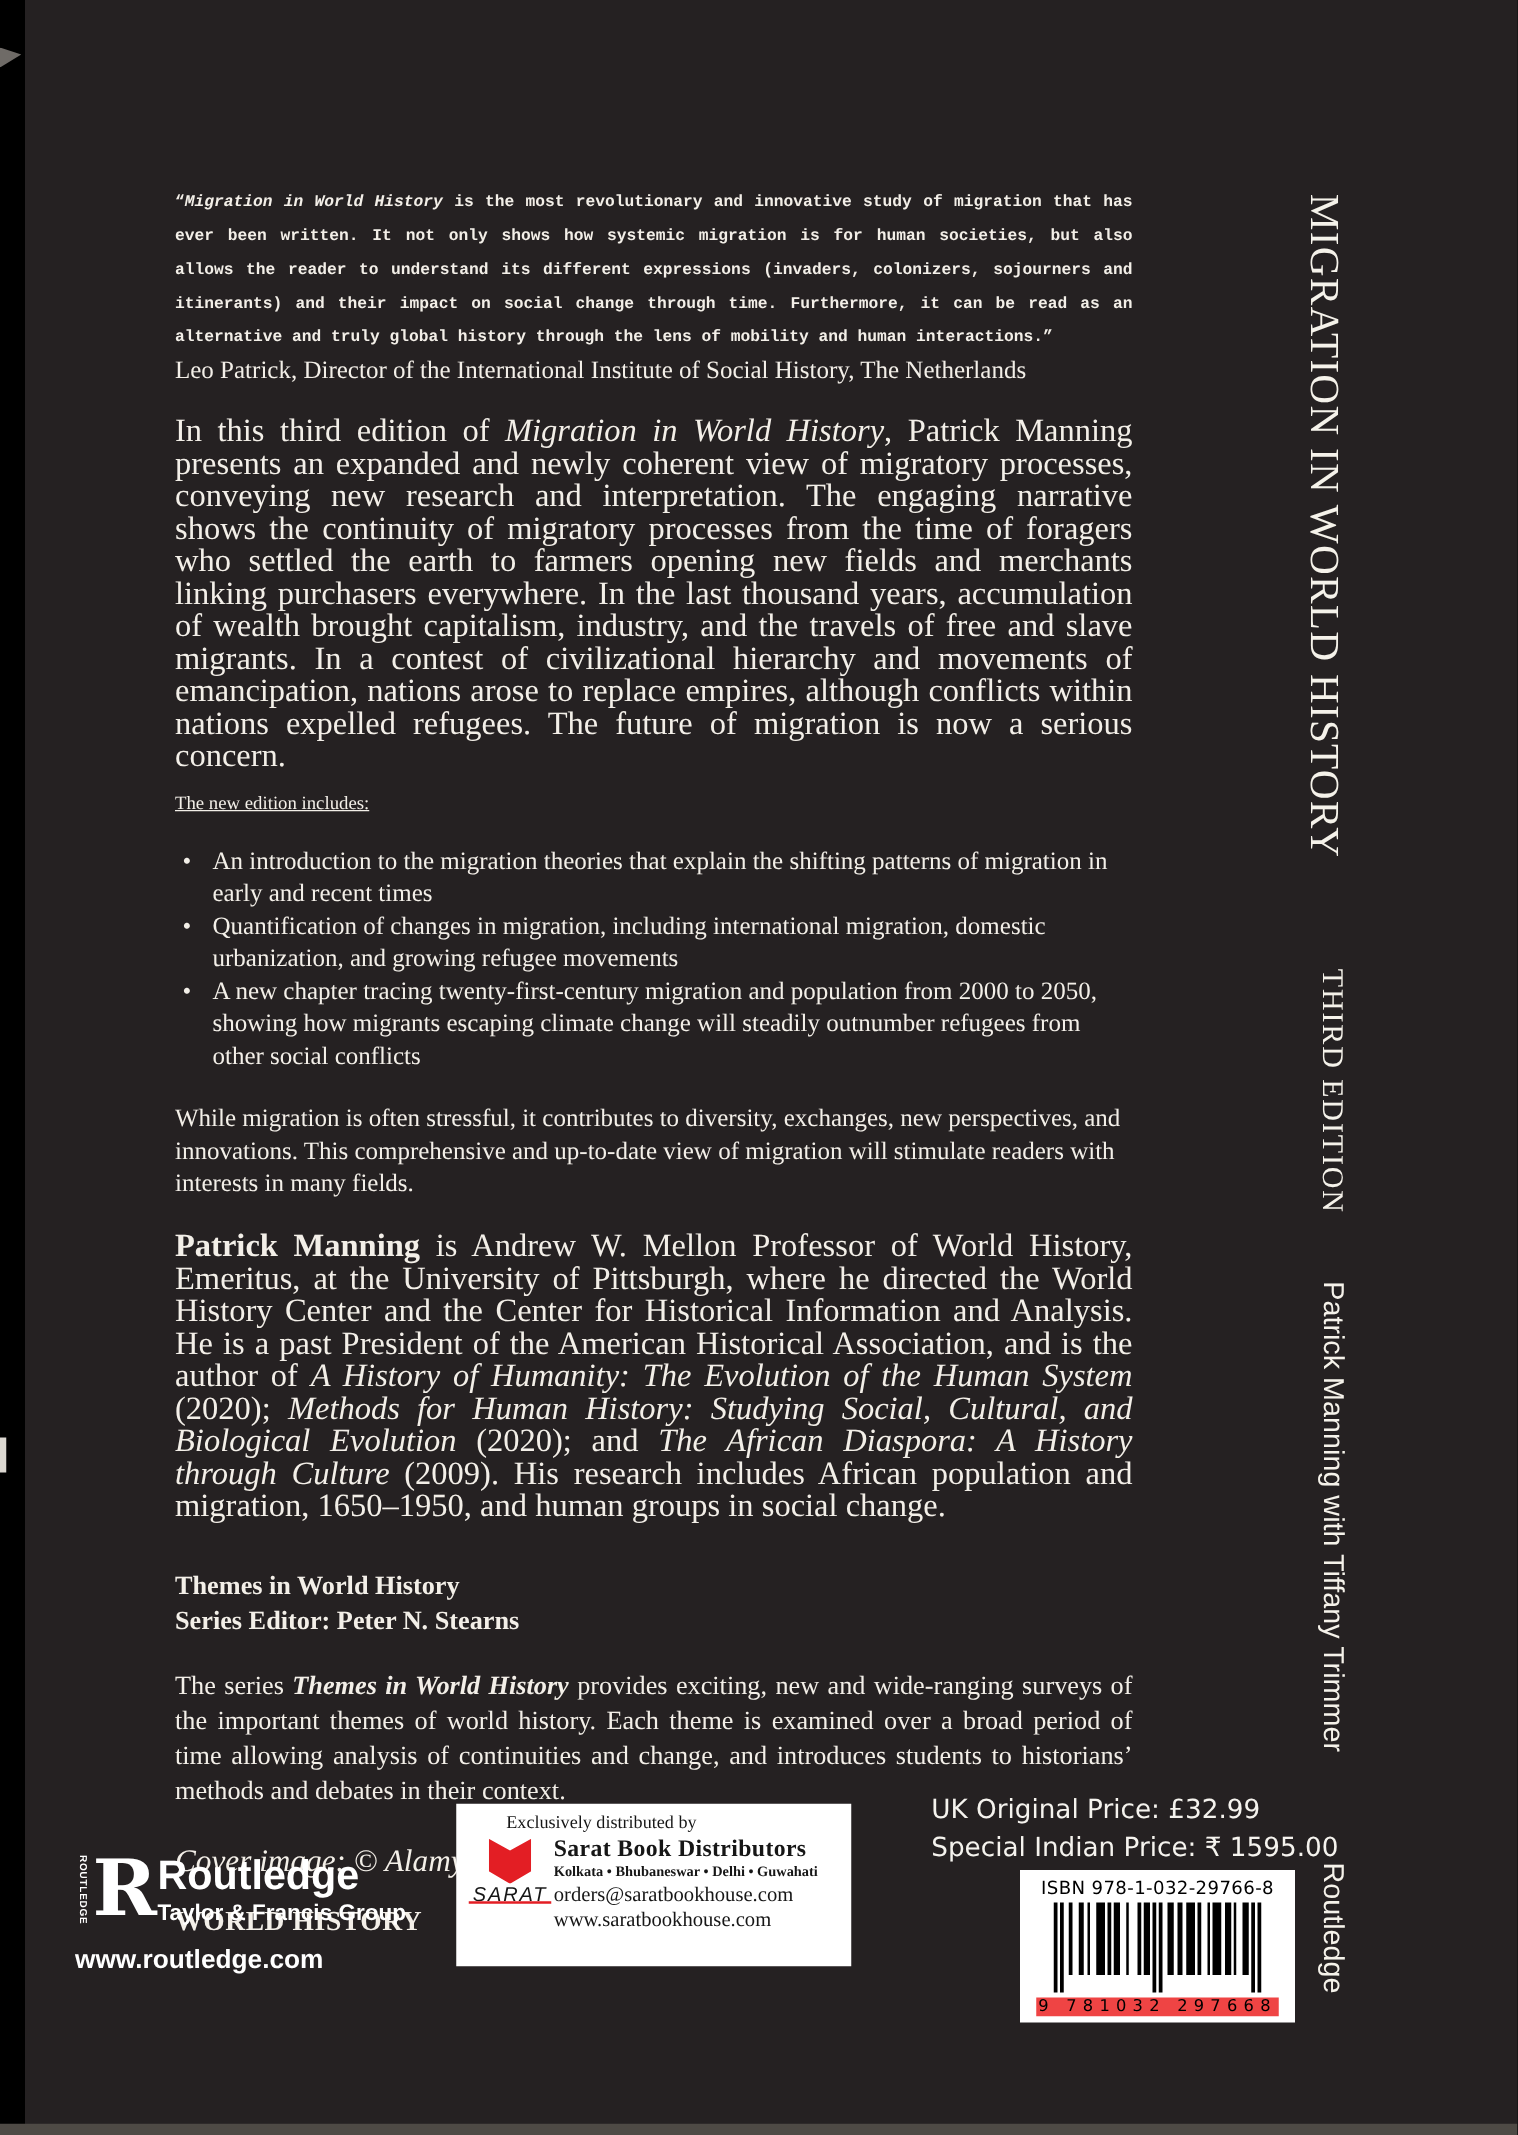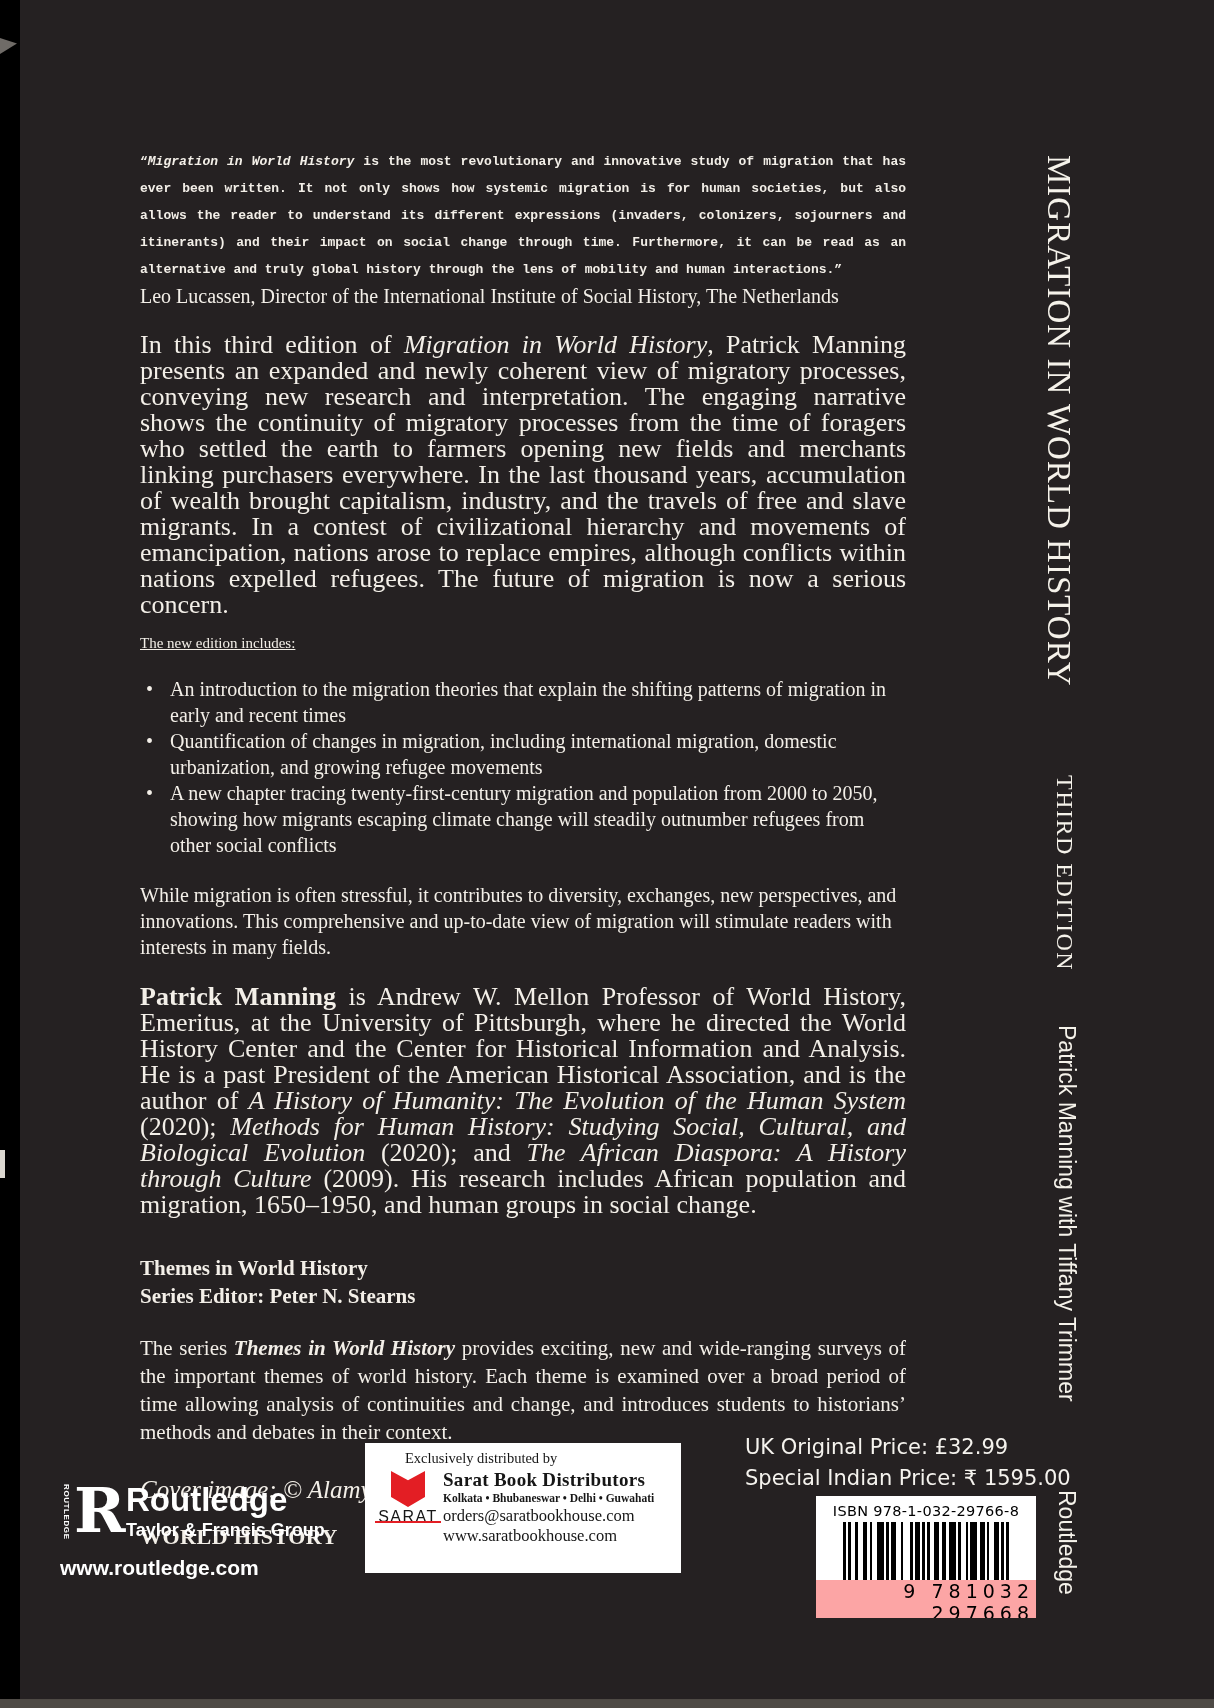--- a/index.html
+++ b/index.html
@@ -47,54 +47,54 @@
   .r-web{ font-size:21px; font-weight:bold; margin-top:8px; }
 
   .sarat-box{ position:absolute; left:365px; top:1443px; width:316px; height:130px; background:#fff;
               color:#161616; padding:7px 10px 6px 12px; font-family:"Liberation Serif",serif; }
   .s-label{ font-size:14.5px; margin-left:28px; }
   .s-row{ display:flex; margin-top:2px; }
   .s-logo{ width:62px; flex:0 0 auto; text-align:center; }
   .s-shape{ width:34px; height:36px; background:#e31e24; margin:2px auto 0;
             clip-path:polygon(0 0,50% 26%,100% 0,100% 72%,50% 100%,0 72%); }
   .s-word{ font-family:"Liberation Sans",sans-serif; font-size:16px; letter-spacing:1.5px; position:relative;
-           display:inline-block; margin-top:1px; }
+           display:inline-block; margin-top:1px;font-style:italic; }
   .s-word::after{ content:""; position:absolute; left:-3px; right:-3px; bottom:3px; height:2px; background:#e31e24; }
   .s-main{ flex:1; padding-left:4px; }
   .s-name{ font-size:19px; font-weight:bold; letter-spacing:.3px; }
   .s-cities{ font-size:11.5px; font-weight:bold; margin-top:1px; }
   .s-email{ font-size:16.5px; margin-top:2px; }
   .s-web{ font-size:16.5px; }
 
   .prices{ position:absolute; left:745px; top:1432px; color:#f5f3ee;
            font-family:"DejaVu Sans",sans-serif; font-size:21px; line-height:31px; }
 
   .isbn-box{ position:absolute; left:816px; top:1496px; width:220px; height:122px; background:#fff;
              color:#000; text-align:center; font-family:"DejaVu Sans",sans-serif; padding-top:7px; overflow:hidden; }
   .isbn-label{ font-size:14.5px; letter-spacing:.3px; }
   .barcode{ height:72px; margin-top:3px; display:flex; justify-content:center; align-items:flex-start; }
-  .isbn-digits{ font-size:19px; letter-spacing:5px; margin-top:-14px; background:#fca5a5;
+  .isbn-digits{ font-size:13px; letter-spacing:5px; margin-top:-14px; background:#ef4444;
                 display:inline-block; padding:0 2px; position:relative;text-align:right; }
 
   .ebook-note{ position:absolute; left:68px; top:1598px; font-family:"Liberation Sans",sans-serif;
                font-weight:bold; font-size:19px; color:#a8a092; }
   .sale-region{ position:absolute; left:68px; top:1630px; font-family:"Liberation Sans",sans-serif;
                 font-size:24px; color:#f7f5f0; }
 </style>
 </head>
 <body>
 
 <div class="page">
   <div class="left-strip"></div>
   <div class="corner-notch"></div>
   <div class="side-tick"></div>
 
   <div class="content">
     <p class="quote"><span>“</span><span style="font-style: italic;">Migration in World History</span><span> is the most revolutionary and innovative study of migration that has ever been written. It not only shows how systemic migration is for human societies, but also allows the reader to understand its different expressions (invaders, colonizers, sojourners and itinerants) and their impact on social change through time. Furthermore, it can be read as an alternative and truly global history through the lens of mobility and human interactions.”</span></p>
-    <p class="attribution"><span>Leo Lucassen, </span><span style="">Director of the International Institute of Social History, The Netherlands</span></p>
+    <p class="attribution"><span>Leo Patrick, </span><span style="">Director of the International Institute of Social History, The Netherlands</span></p>
 
     <p class="para desc"><span>In this third edition of </span><span style="font-style: italic;">Migration in World History</span><span>, Patrick Manning presents an expanded and newly coherent view of migratory processes, conveying new research and interpretation. The engaging narrative shows the continuity of migratory processes from the time of foragers who settled the earth to farmers opening new fields and merchants linking purchasers everywhere. In the last thousand years, accumulation of wealth brought capitalism, industry, and the travels of free and slave migrants. In a contest of civilizational hierarchy and movements of emancipation, nations arose to replace empires, although conflicts within nations expelled refugees. The future of migration is now a serious concern.</span></p>
 
     <p class="includes-heading">The new edition includes:</p>
 
     <ul class="bullets">
       <li>
         <span class="dot">•</span>
         <span>An introduction to the migration theories that explain the shifting patterns of migration in early and recent times</span>
       </li>

